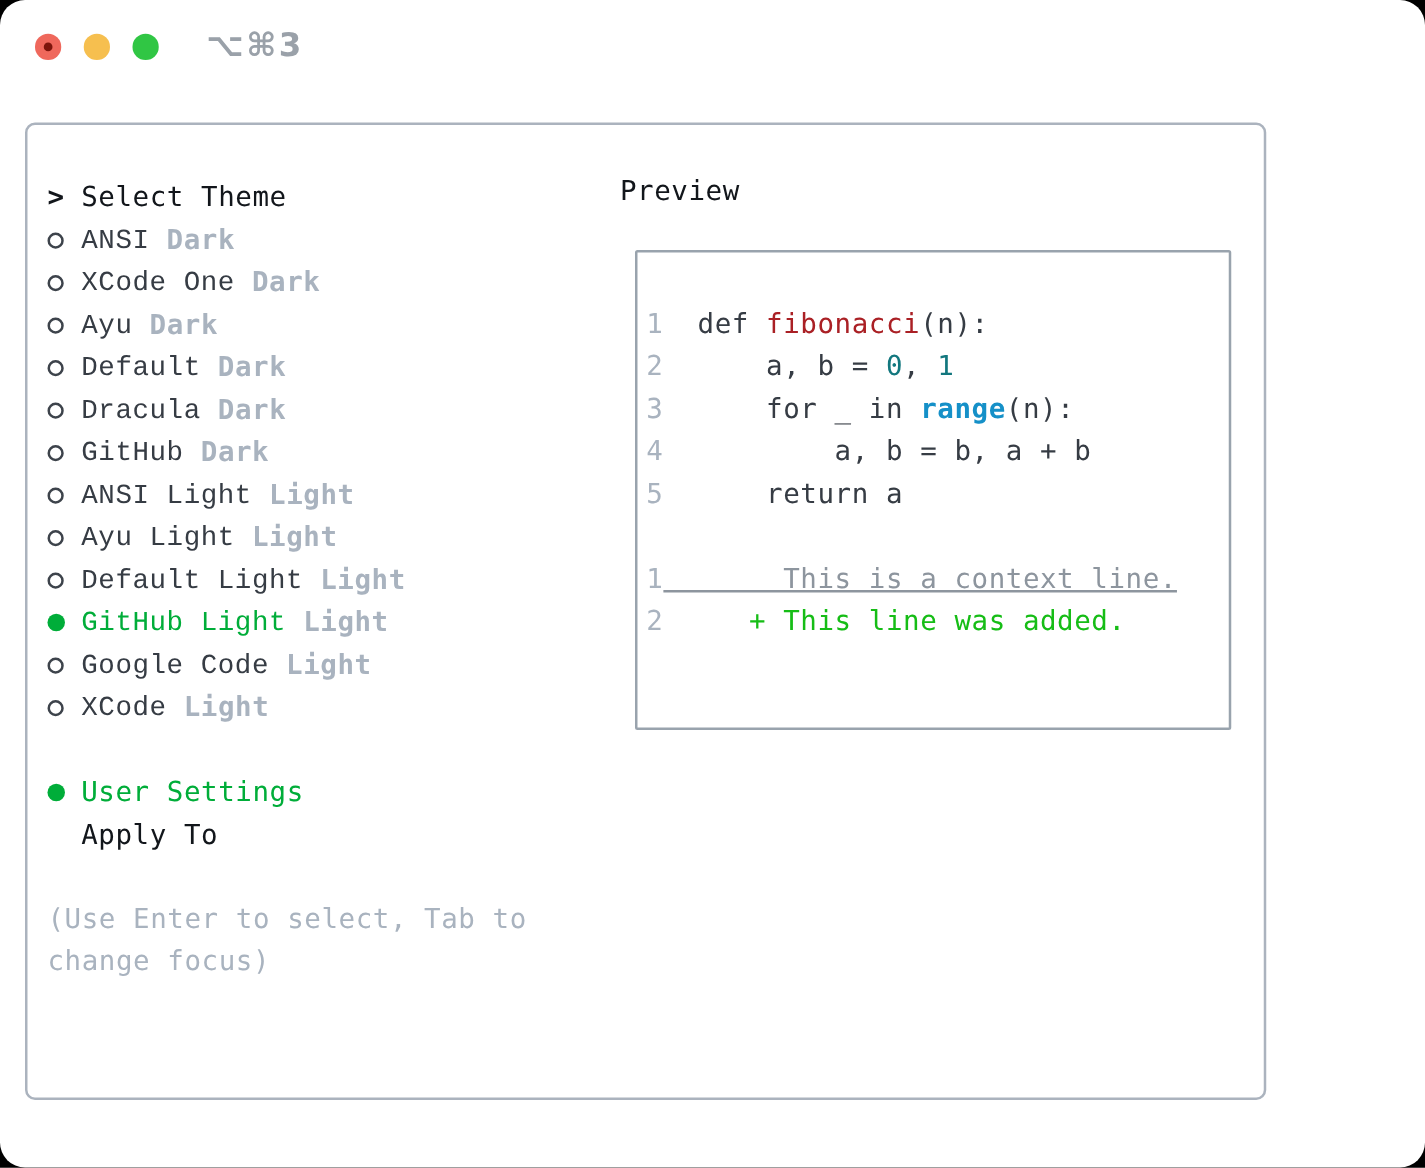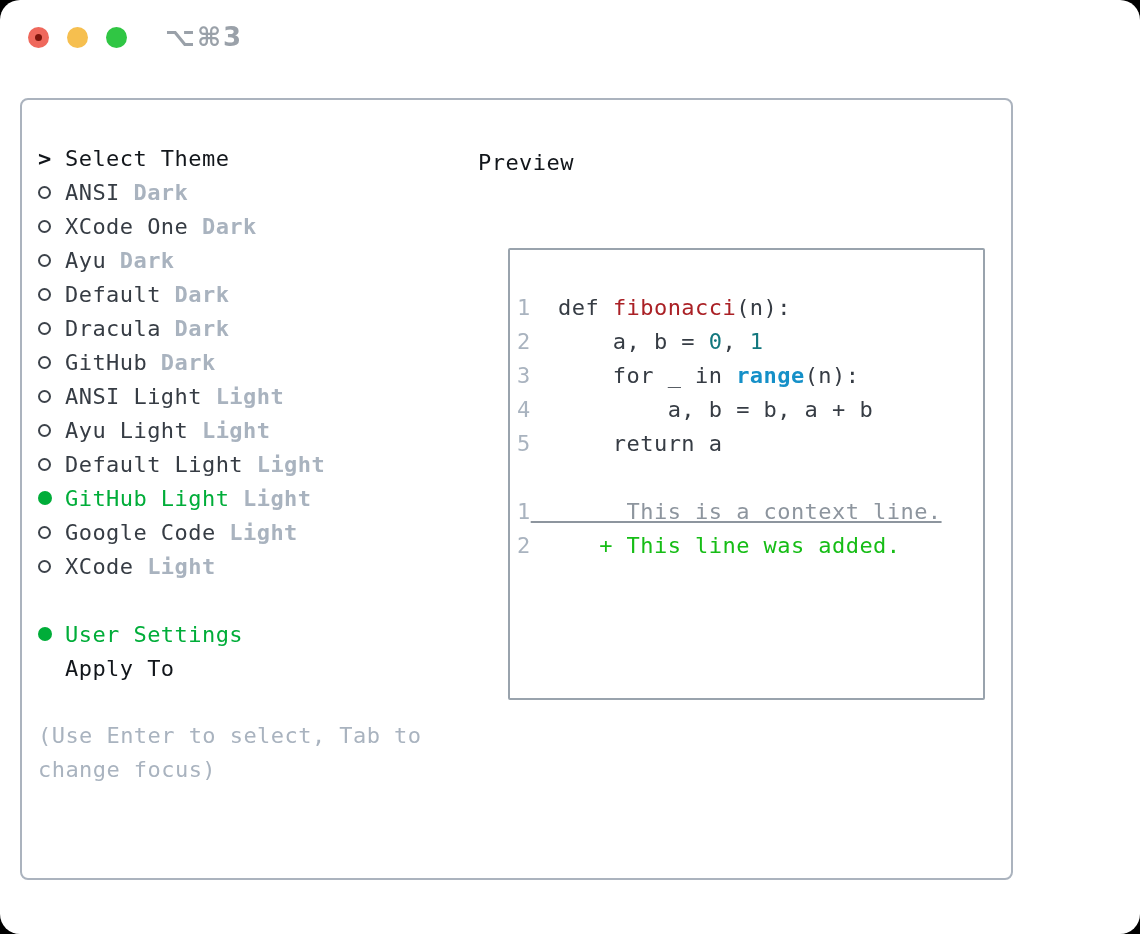--- a/index.html
+++ b/index.html
@@ -23,31 +23,31 @@
   }
   
   .left-col{position:absolute;left:16px;top:41px;width:440px;}
   .row{height:34px;display:flex;align-items:center;white-space:pre;}
   .mark-col{display:inline-flex;width:27px;flex:0 0 27px;align-items:center;}
   .ring{width:9px;height:9px;border:2.2px solid var(--ring-color);border-radius:50%;}
   .row.selected .ring{width:14px;height:14px;border:none;background:var(--green-select);}
   .row.selected .t-name,.row.selected .o-label{color:var(--green-select);}
   .cursor{width:27px;flex:0 0 27px;font-weight:bold;color:var(--text-header);}
   .hdr{font-weight:normal;color:var(--text-header);}
-  .t-name{color:var(--text-dark);}
+  .t-name{color:var(--text-dark);font-family:Liberation Mono, monospace;}
   .t-variant{color:var(--muted);margin-left:13.7px;font-weight:bold;}
   .o-label{color:var(--text-dark);}
   .spacer{height:34px;}
   .help{width:420px;line-height:34px;color:var(--muted);white-space:normal;}
   
-  .preview-header{position:absolute;left:456px;top:41px;height:34px;display:flex;align-items:flex-end;}
+  .preview-header{position:absolute;left:474px;top:41px;height:34px;display:flex;align-items:flex-start;}
   .preview-box{
-    position:absolute;left:486px;top:100px;width:477px;height:452px;box-sizing:border-box;
+    position:absolute;left:486px;top:100px;width:477px;height:384px;box-sizing:border-box;
     border:2px solid var(--preview-border);border-radius:2px;background:#fff;
-    padding:41px 0 0 7px;overflow:hidden;margin-top:48px;
+    padding:41px 0 0 7px;overflow:hidden;
   }
   .pline{height:34px;line-height:34px;white-space:pre;}
   .c-num{color:var(--muted);}
   .c-code{color:var(--text-dark);}
   .c-func{color:var(--red-func);}
   .c-lit{color:var(--teal-lit);}
   .c-builtin{color:var(--blue-builtin);font-weight:bold;}
   .c-context{color:var(--ctx-gray);text-decoration:underline;}
   .c-deleted{color:var(--red-del);}
   .c-added{color:var(--green-add);}

